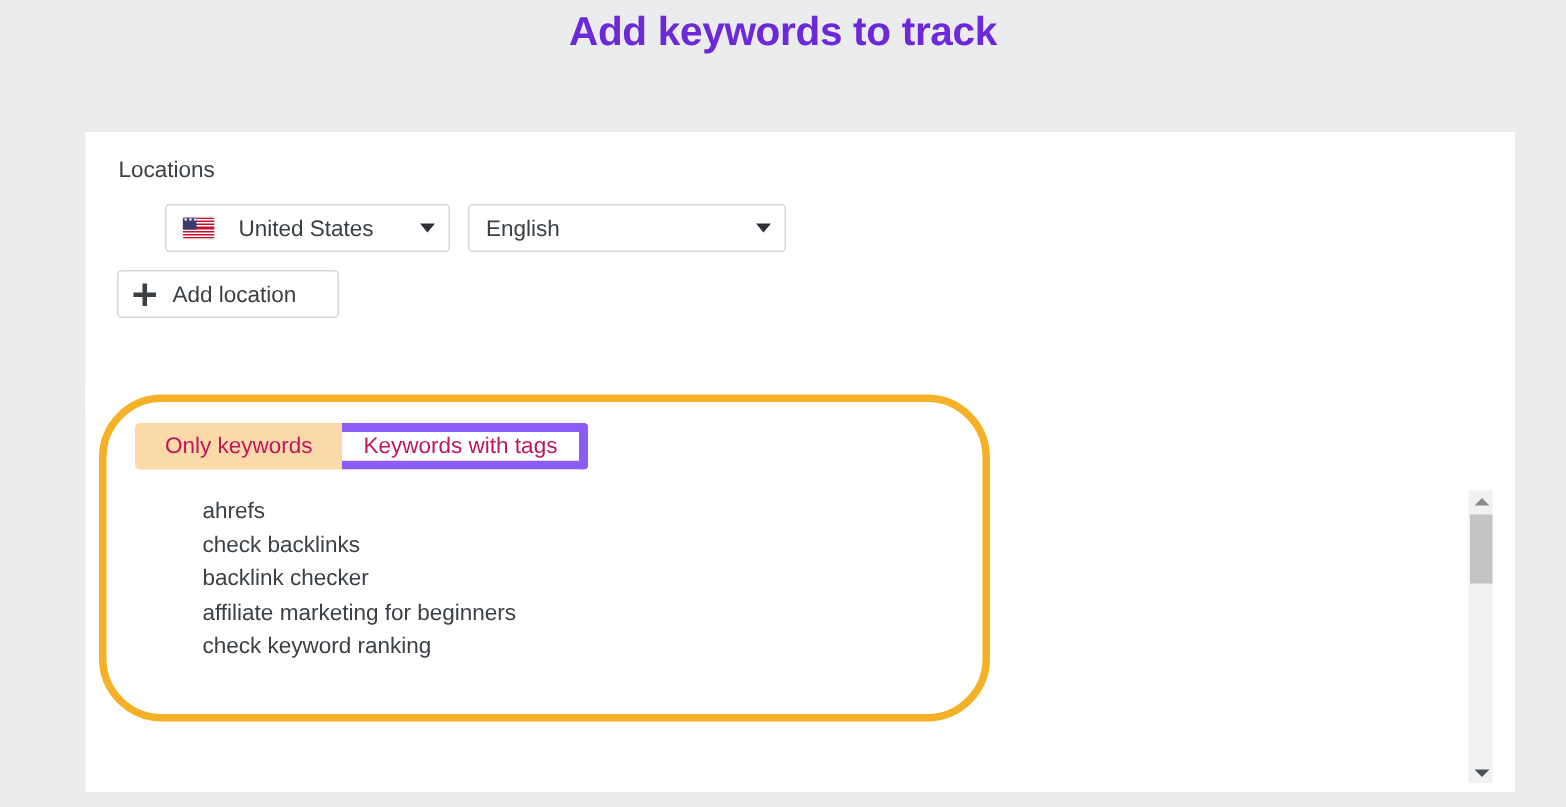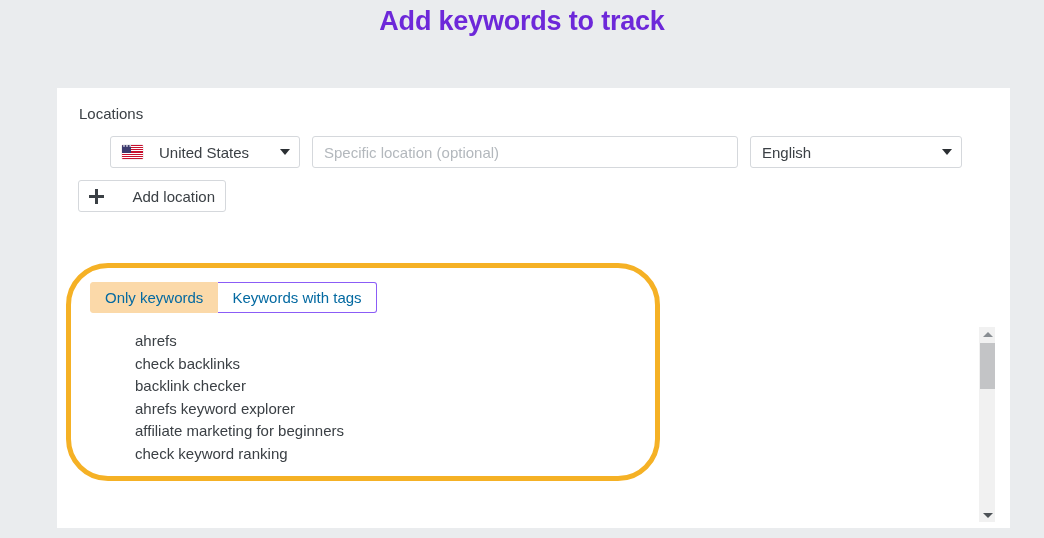--- a/index.html
+++ b/index.html
@@ -115,21 +115,21 @@
   .lang-select {
     width: 212px;
     padding: 0 9px 0 11px;
     justify-content: space-between;
   }
   .add-location {
     margin-top: 12px;
     width: 148px;
     height: 32px;
     padding: 0 10px;
-    justify-content: space-between;
+    justify-content: flex-start;
     cursor: pointer;
   }
   .plus {
     position: relative;
     width: 15px; height: 15px;
     margin-right: 11px;
     flex: 0 0 auto;
   }
   .plus::before, .plus::after {
     content: ""; position: absolute; background: #3b4045;
@@ -143,22 +143,22 @@
     top: 27px;
     left: 33px;
     display: flex;
   }
   .tab {
     height: 31px;
     display: flex;
     align-items: center;
     padding: 0 14px;
     font-size: 15px;
-    color: #0369a1;
-    border: 1px solid #8b5cf6;
+    color: #be185d;
+    border: 6px solid #8b5cf6;
     background: #fff;
     cursor: pointer;
     white-space: nowrap;
   }
   .tab:first-child { border-radius: 3px 0 0 3px; }
   .tab:last-child { border-radius: 0 3px 3px 0; border-left: none; }
   .tab.active {
     background: #fbd9a9;
     border-color: #fbd9a9;
   }
@@ -317,21 +317,20 @@
         <span class="stripe" style="top:8.6px"></span>
         <span class="stripe" style="top:10.77px"></span>
         <span class="stripe" style="top:12.9px"></span>
         <span class="canton"></span>
         <span class="stars">★★★★★★★★★★★★★★★★★★</span>
       </span>
       <span class="country-name">United States</span>
       <span class="caret"></span>
     </div>
 
-    <input class="control specific-input" type="text" placeholder="Specific location (optional)" style="">
 
     <div class="control lang-select">
       <span>English</span>
       <span class="caret"></span>
     </div>
   </div>
 
   <div class="control add-location">
     <span class="plus"></span>
     <span>Add location</span>
@@ -343,21 +342,20 @@
   <div class="tabs">
     <div class="tab active">Only keywords</div>
     <div class="tab">Keywords with tags</div>
   </div>
 
   <div class="keyword-area">
     <ul class="keyword-list">
       <li>ahrefs</li>
       <li>check backlinks</li>
       <li>backlink checker</li>
-      <li>ahrefs keyword explorer</li>
       <li>affiliate marketing for beginners</li>
       <li>check keyword ranking</li>
     </ul>
   </div>
 
   <div class="scrollbar">
     <div class="sb-arrow up">
         <i></i>
       </div>
     <div class="sb-thumb"></div>

